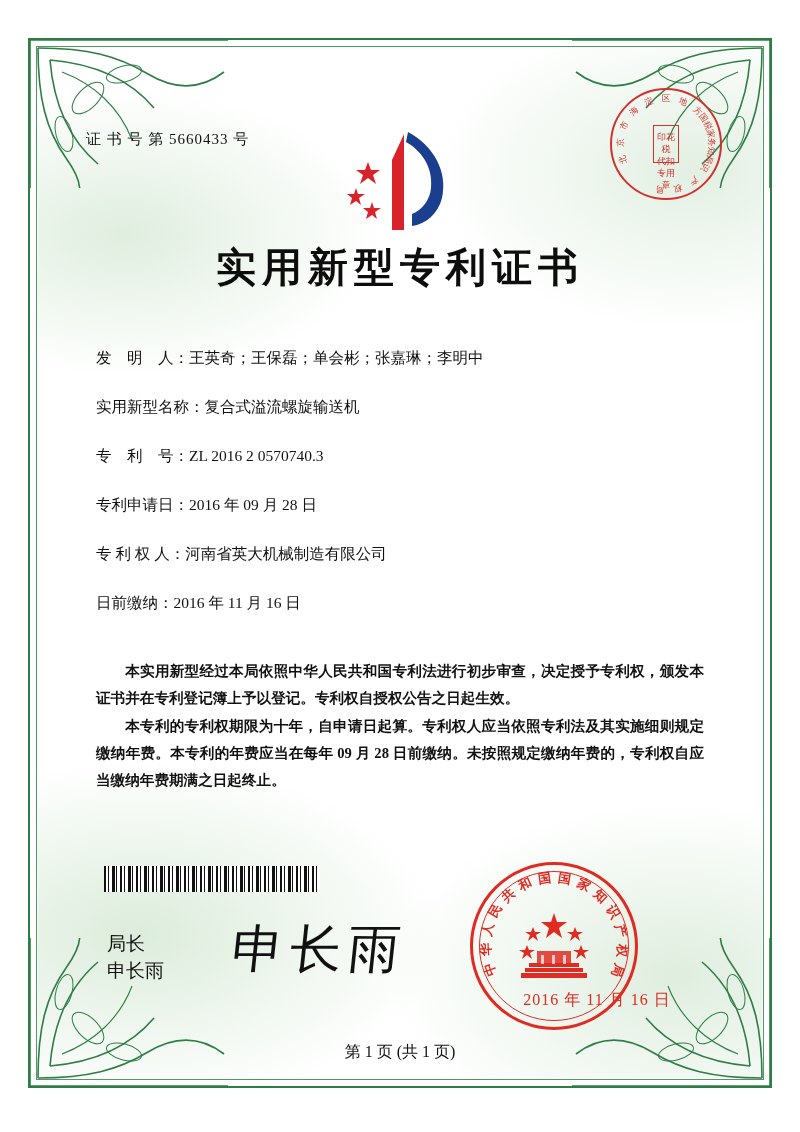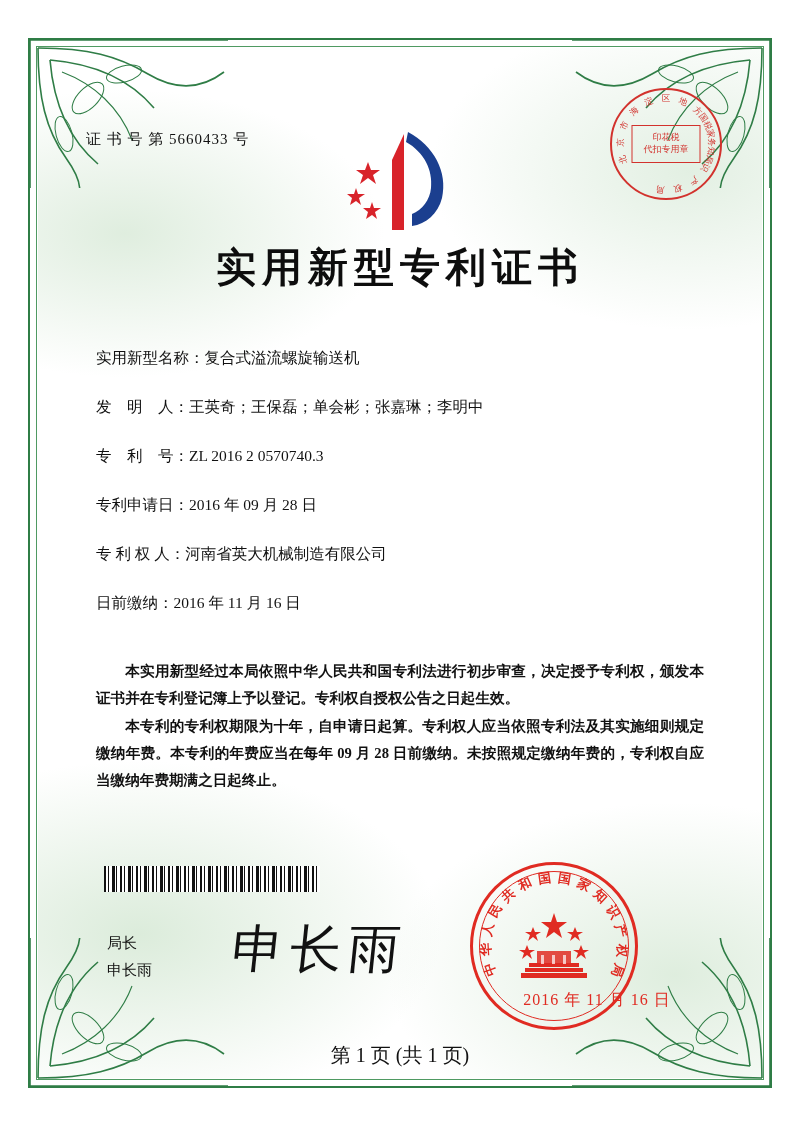--- a/index.html
+++ b/index.html
@@ -70,21 +70,21 @@
   .seal-top .ring {
     position: absolute;
     inset: 0;
     border: 2px solid #d2322d;
     border-radius: 50%;
   }
   .seal-top .inner-box {
     position: absolute;
     left: 50%; top: 50%;
     transform: translate(-50%, -50%);
-    width: 69px; height: 38px;
+    width: 26px; height: 38px;
     border: 1.5px solid #d2322d;
     color: #d2322d;
     font-size: 9px;
     line-height: 12px;
     text-align: center;
     padding-top: 5px;
     box-sizing: border-box;
     letter-spacing: 0px;
   }
   .seal-top .arc-text {
@@ -159,21 +159,21 @@
         #111 0px, #111 2px, #fff 2px, #fff 4px,
         #111 4px, #111 5px, #fff 5px, #fff 8px,
         #111 8px, #111 11px, #fff 11px, #fff 12px,
         #111 12px, #111 13px, #fff 13px, #fff 16px);
   }
 
   
   .sig-label {
     position: absolute;
     left: 107px; top: 930px;
-    font-size: 15px;
+    font-size: 19px;
     line-height: 27px;
     color: #111;
   }
   .signature {
     position: absolute;
     left: 232px; top: 915px;
     font-size: 52px;
     color: #111;
     font-family: "DejaVu Serif", "Liberation Serif", serif;
     transform: skewX(-6deg);
@@ -222,21 +222,21 @@
     font-size: 16px;
     letter-spacing: 1px;
     font-family: "Liberation Serif", "DejaVu Serif", serif;
   }
 
   
   .footer {
     position: absolute;
     left: 0; right: 0; top: 1042px;
     text-align: center;
-    font-size: 20px;
+    font-size: 16px;
     color: #111;
   }
 </style>
 </head>
 <body>
 
 <div class="page">
 
   <div class="tint"></div>
   <div class="border-outer"></div>
@@ -337,24 +337,24 @@
     <div class="inner-box">
       <div>印花税</div>
       <div>代扣专用章</div>
     </div>
   </div>
 
   <div class="title">实用新型专利证书</div>
 
   <div class="fields">
     <div class="field-row">
+      <span class="field-label">发　明　人：</span><span class="field-value">王英奇；王保磊；单会彬；张嘉琳；李明中</span>
+    </div>
+    <div class="field-row">
       <span class="field-label">实用新型名称：</span><span class="field-value">复合式溢流螺旋输送机</span>
-    </div>
-    <div class="field-row">
-      <span class="field-label">发　明　人：</span><span class="field-value">王英奇；王保磊；单会彬；张嘉琳；李明中</span>
     </div>
     <div class="field-row">
       <span class="field-label">专　利　号：</span><span class="field-value">ZL 2016 2 0570740.3</span>
     </div>
     <div class="field-row">
       <span class="field-label">专利申请日：</span><span class="field-value">2016 年 09 月 28 日</span>
     </div>
     <div class="field-row">
       <span class="field-label">专 利 权 人：</span><span class="field-value">河南省英大机械制造有限公司</span>
     </div>

